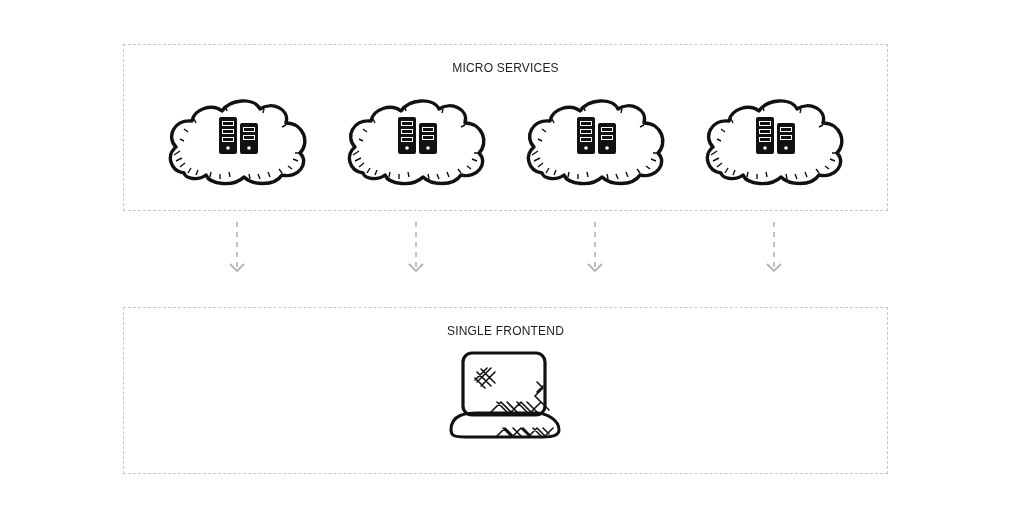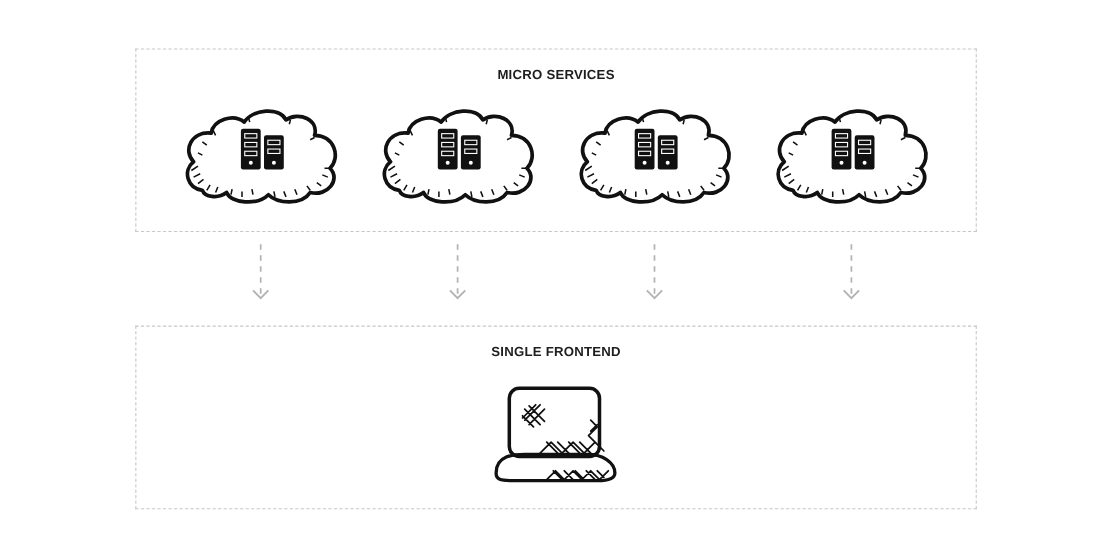--- a/index.html
+++ b/index.html
@@ -1,20 +1,20 @@
 <!DOCTYPE html>
 <html><head>
 <meta charset="utf-8">
 <style>
   html, body { margin:0; padding:0; background:#ffffff; }
   body { width:1012px; height:506px; position:relative; overflow:hidden; font-family:"Liberation Sans", sans-serif; }
   .panel { position:absolute; border:1px dashed #c8c8c8; box-sizing:border-box; }
   #panel-top { left:123px; top:44px; width:765px; height:167px; }
-  #panel-bottom { left:123px; top:296px; width:765px; height:167px; }
-  .panel-title { position:absolute; left:0; right:0; text-align:center; font-size:12px; font-weight:bold; color:#1e1e1e; letter-spacing:0.2px; }
+  #panel-bottom { left:123px; top:307px; width:765px; height:167px; }
+  .panel-title { position:absolute; left:0; right:0; text-align:center; font-size:12px; font-weight:normal; color:#1e1e1e; letter-spacing:0.2px; }
   #panel-top .panel-title { top:16px; }
   #panel-bottom .panel-title { top:16px; }
   .cloud { position:absolute; width:146px; height:92px; }
   .arrow { position:absolute; width:20px; height:56px; }
   .laptop { position:absolute; left:447px; top:350px; width:116px; height:92px; }
 </style>
 </head>
 <body>
 
 <div class="panel" id="panel-top">

